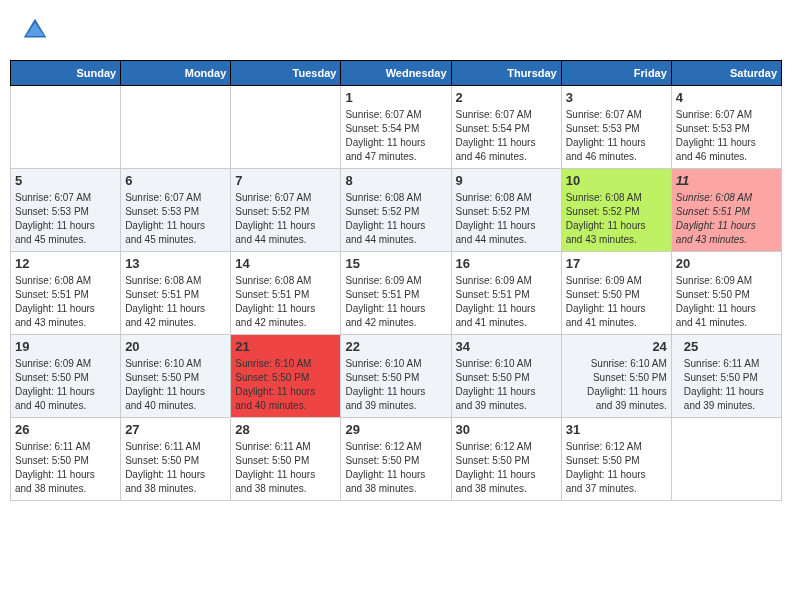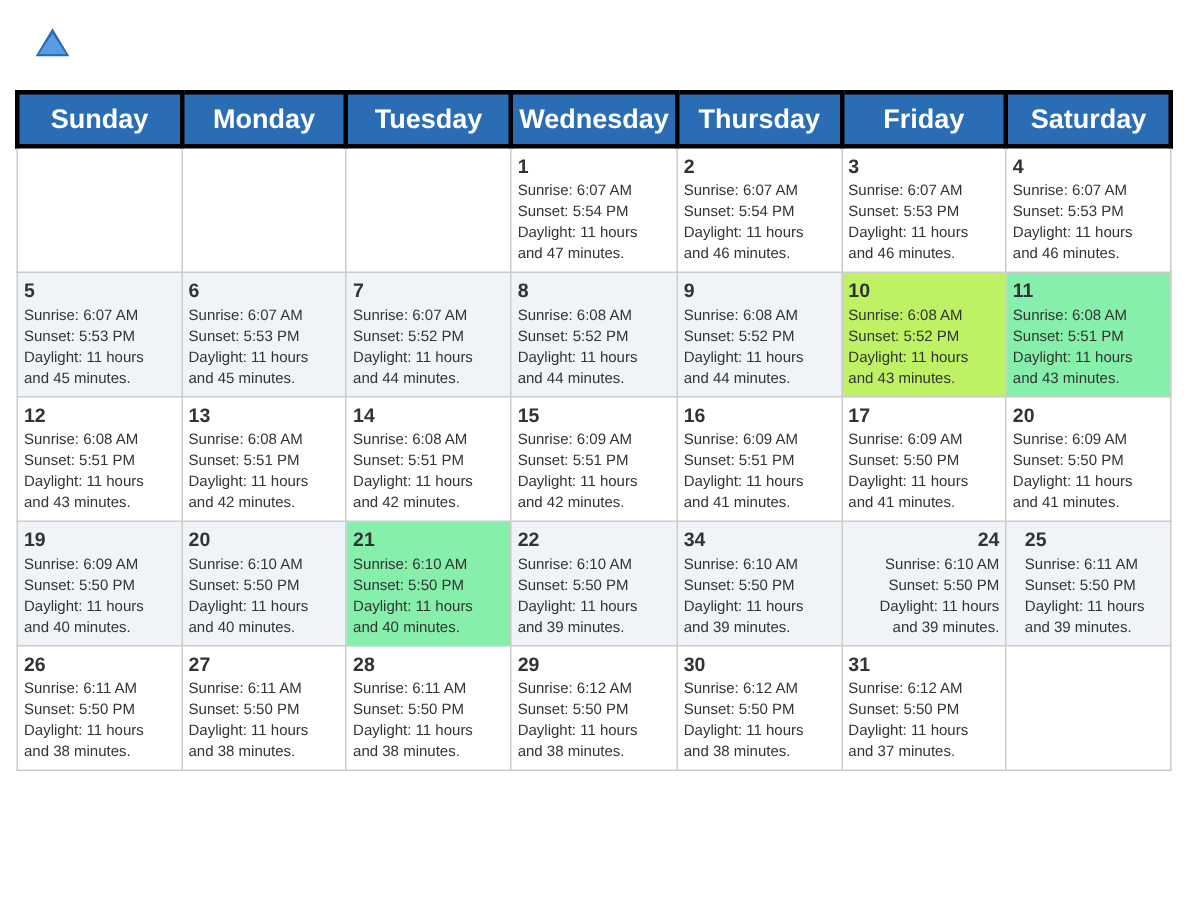--- a/index.html
+++ b/index.html
@@ -55,24 +55,24 @@
     }
     .calendar {
       width: 100%;
       border-collapse: collapse;
       font-size: 11px;
     }
     .calendar th {
       background-color: #2a6db5;
       color: #fff;
       padding: 6px 4px;
-      text-align: center;
-      font-size: 18px;
-      font-weight: bold;
-      border: 3px solid #000000;
+      text-align: right;
+      font-size: 11px;
+      font-weight: bold;
+      border: 1px solid #000000;
     }
     .calendar td {
       border: 1px solid #ccc;
       vertical-align: top;
       padding: 4px;
       width: calc(100%/7);
       background: #fff;
       min-height: 80px;
     }
     .calendar tr:nth-child(even) td {
@@ -165,21 +165,21 @@
           <div class="day-info">Sunrise: 6:08 AM<br>Sunset: 5:52 PM<br>Daylight: 11 hours<br>and 44 minutes.</div>
         </td>
         <td style="background: rgb(240, 244, 248);">
           <div class="day-number">9</div>
           <div class="day-info">Sunrise: 6:08 AM<br>Sunset: 5:52 PM<br>Daylight: 11 hours<br>and 44 minutes.</div>
         </td>
         <td style="background: #bef264;">
           <div class="day-number">10</div>
           <div class="day-info">Sunrise: 6:08 AM<br>Sunset: 5:52 PM<br>Daylight: 11 hours<br>and 43 minutes.</div>
         </td>
-        <td style="background: #86efac;">
+        <td style="background: #fca5a5; font-style: italic;">
           <div class="day-number">11</div>
           <div class="day-info">Sunrise: 6:08 AM<br>Sunset: 5:51 PM<br>Daylight: 11 hours<br>and 43 minutes.</div>
         </td>
       </tr>
       <tr>
         <td>
           <div class="day-number">12</div>
           <div class="day-info">Sunrise: 6:08 AM<br>Sunset: 5:51 PM<br>Daylight: 11 hours<br>and 43 minutes.</div>
         </td>
         <td>
@@ -209,21 +209,21 @@
       </tr>
       <tr>
         <td style="background: rgb(240, 244, 248);">
           <div class="day-number">19</div>
           <div class="day-info">Sunrise: 6:09 AM<br>Sunset: 5:50 PM<br>Daylight: 11 hours<br>and 40 minutes.</div>
         </td>
         <td style="background: rgb(240, 244, 248); margin-left: 29px;">
           <div class="day-number">20</div>
           <div class="day-info">Sunrise: 6:10 AM<br>Sunset: 5:50 PM<br>Daylight: 11 hours<br>and 40 minutes.</div>
         </td>
-        <td style="background: #86efac;">
+        <td style="background: #ef4444;">
           <div class="day-number">21</div>
           <div class="day-info">Sunrise: 6:10 AM<br>Sunset: 5:50 PM<br>Daylight: 11 hours<br>and 40 minutes.</div>
         </td>
         <td style="background: rgb(240, 244, 248); margin-top: 35px;">
           <div class="day-number">22</div>
           <div class="day-info">Sunrise: 6:10 AM<br>Sunset: 5:50 PM<br>Daylight: 11 hours<br>and 39 minutes.</div>
         </td>
         <td style="background: rgb(240, 244, 248);">
           <div class="day-number">34</div>
           <div class="day-info">Sunrise: 6:10 AM<br>Sunset: 5:50 PM<br>Daylight: 11 hours<br>and 39 minutes.</div>

